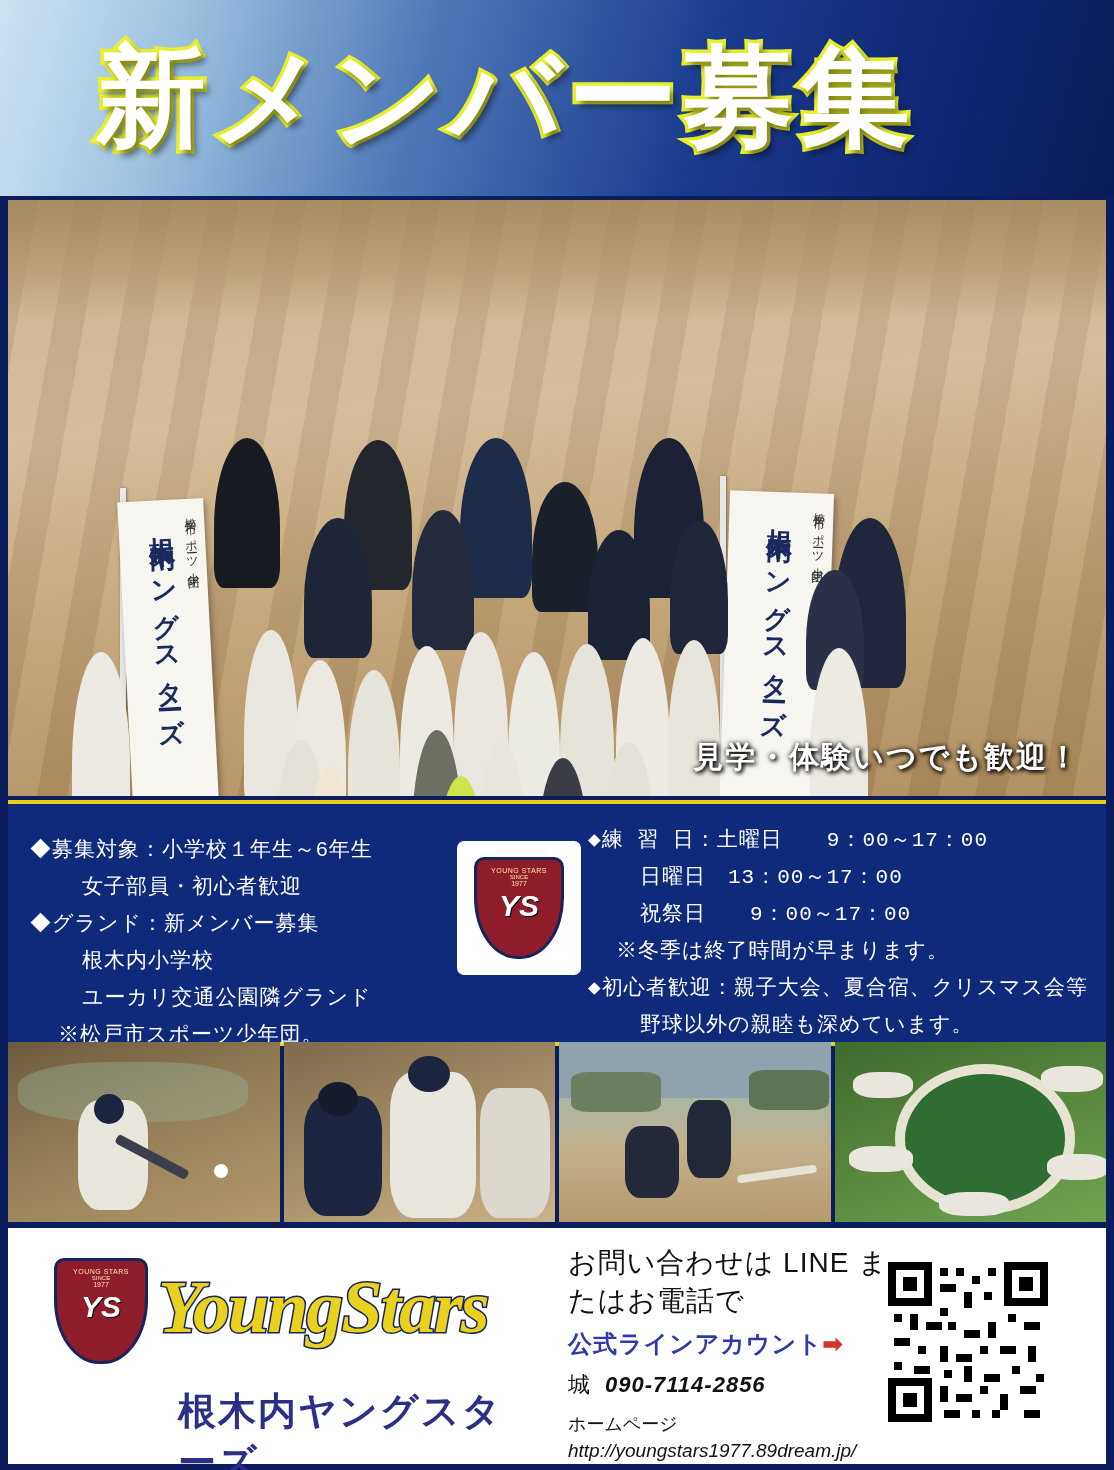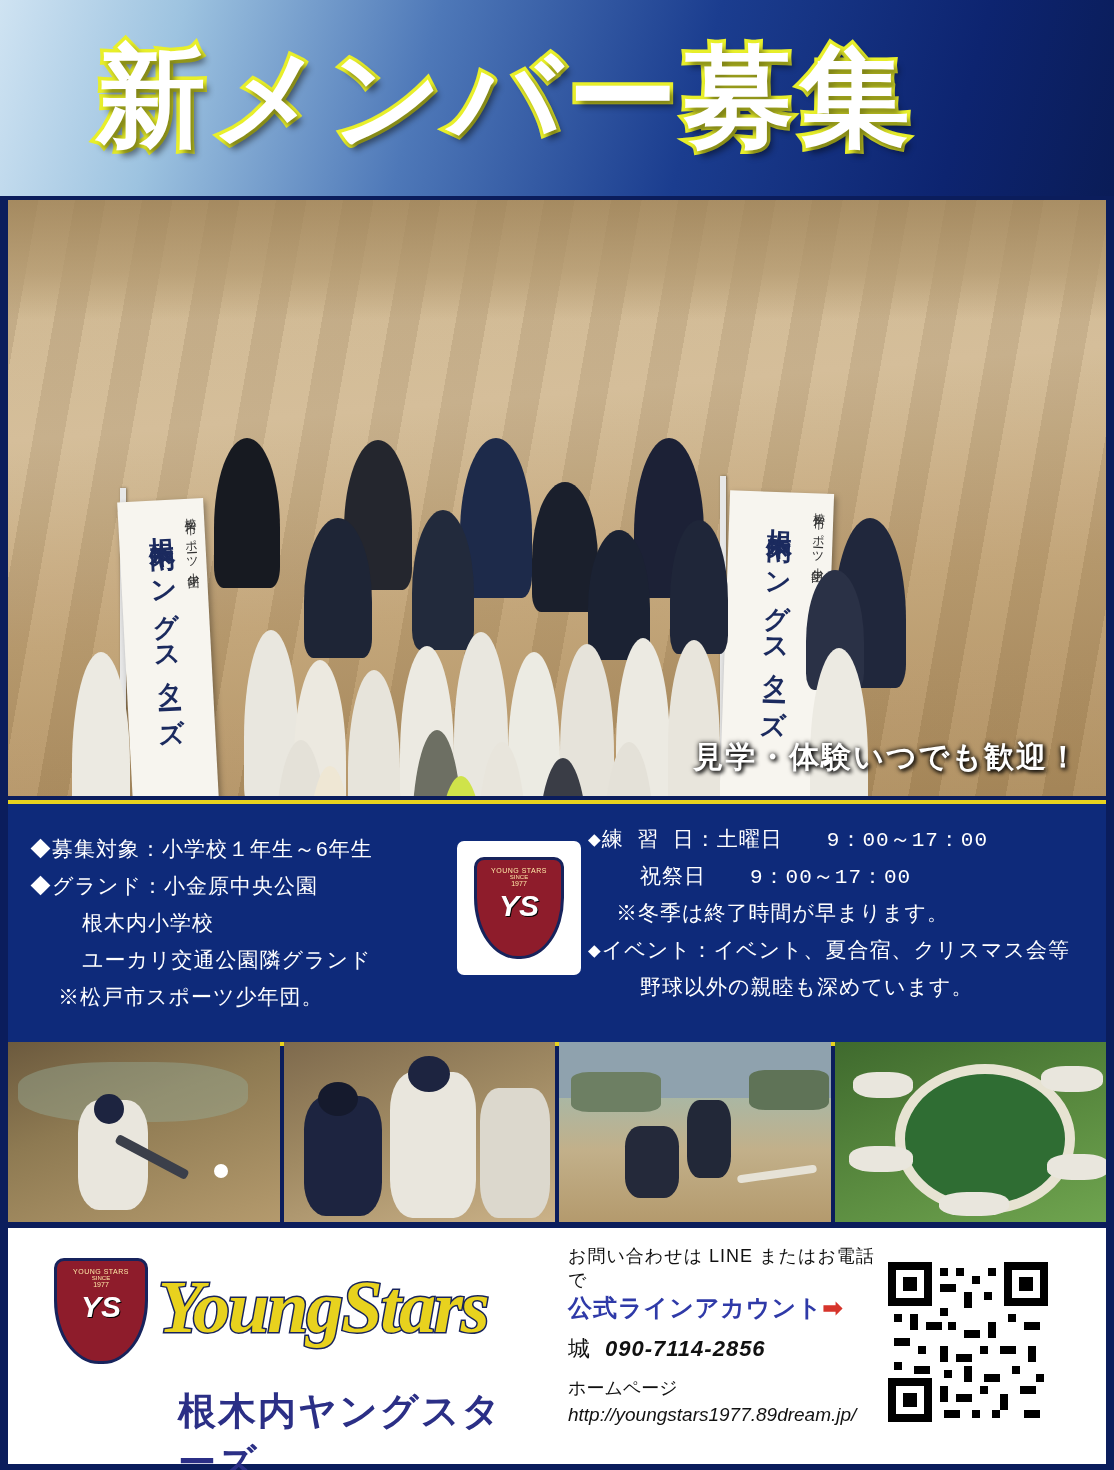--- a/index.html
+++ b/index.html
@@ -152,21 +152,21 @@
     paint-order:stroke fill;
     letter-spacing:-2px;
   }
   .foot-sub{
     position:absolute;left:140px;top:140px;
     font-size:38px;font-weight:bold;color:#2b2f86;letter-spacing:2px;
   }
   .contact{
     position:absolute;left:560px;top:16px;width:320px;color:#111;
   }
-  .contact .ask{font-size:18px;letter-spacing:1px;}
+  .contact .ask{font-size:28px;letter-spacing:1px;margin-bottom:8px;}
   .contact .line-acct{
     font-size:24px;font-weight:bold;color:#2f3aa8;letter-spacing:1px;margin-bottom:10px;
   }
   .contact .arrow{color:#d6342b;font-size:24px;}
   .contact .tel{font-size:22px;font-style:italic;font-weight:bold;letter-spacing:1px;margin:6px 0;}
   .contact .tel .nm{font-style:normal;font-weight:normal;margin-right:14px;}
   .contact .hp{font-size:18px;margin-top:12px;}
   .contact .url{font-size:19px;font-style:italic;margin-top:4px;}
   .qr{
     position:absolute;left:880px;top:34px;width:160px;height:160px;
@@ -234,40 +234,42 @@
       <div class="person" style="left:470px;top:542px;width:48px;height:170px;background:#e8e5dc;"></div>
       <div class="person" style="left:596px;top:542px;width:50px;height:170px;background:#e4e1d8;"></div>
     </div>
 
     <div class="hero-caption">見学・体験いつでも歓迎！</div>
   </div>
 
   <div class="info">
     <div class="col left">
       <span class="row">◆募集対象：小学校１年生～6年生</span>
-      <span class="row">◆グランド：小金原中央公園</span>
+      <span class="row indent2">女子部員・初心者歓迎</span>
+      <span class="row">◆グランド：新メンバー募集</span>
       <span class="row indent2">根木内小学校</span>
       <span class="row indent2">ユーカリ交通公園隣グランド</span>
       <span class="row indent">※松戸市スポーツ少年団。</span>
     </div>
 
     <div class="emblem">
       <div class="shield">
         <div class="s1">YOUNG STARS</div>
         <div class="s2">SINCE</div>
         <div class="s3">1977</div>
         <div class="ys">YS</div>
       </div>
     </div>
 
     <div class="col right">
       <span class="row">◆練 習 日：土曜日　　9：00～17：00</span>
+      <span class="row indent2">日曜日　13：00～17：00</span>
       <span class="row indent2">祝祭日　　9：00～17：00</span>
       <span class="row indent">※冬季は終了時間が早まります。</span>
-      <span class="row">◆イベント：イベント、夏合宿、クリスマス会等</span>
+      <span class="row">◆初心者歓迎：親子大会、夏合宿、クリスマス会等</span>
       <span class="row indent2">野球以外の親睦も深めています。</span>
     </div>
   </div>
 
   <div class="strip">
     <div class="cell c1">
       <div class="blob" style="left:10px;top:20px;width:230px;height:60px;background:rgba(150,170,150,.45);"></div>
       <div class="blob" style="left:70px;top:58px;width:70px;height:110px;background:#e9e6dd;border-radius:30%;"></div>
       <div class="blob" style="left:86px;top:52px;width:30px;height:30px;background:#1d2440;border-radius:50%;"></div>
       <div class="blob" style="left:104px;top:110px;width:80px;height:10px;background:#3b3f4a;border-radius:4px;transform:rotate(28deg);"></div>

